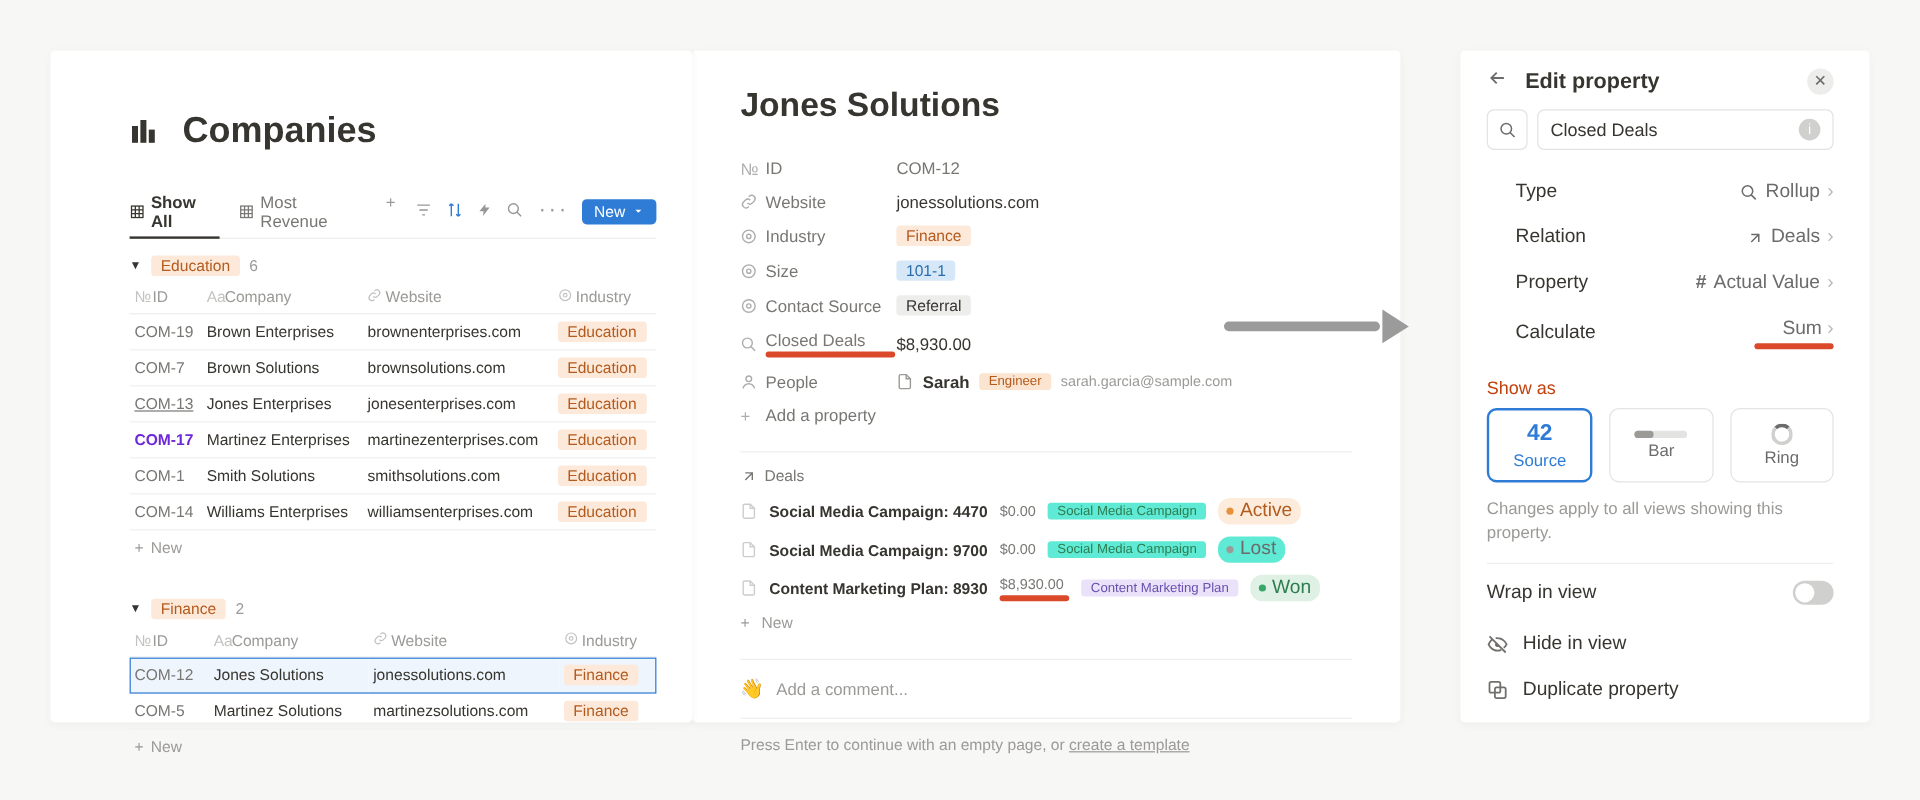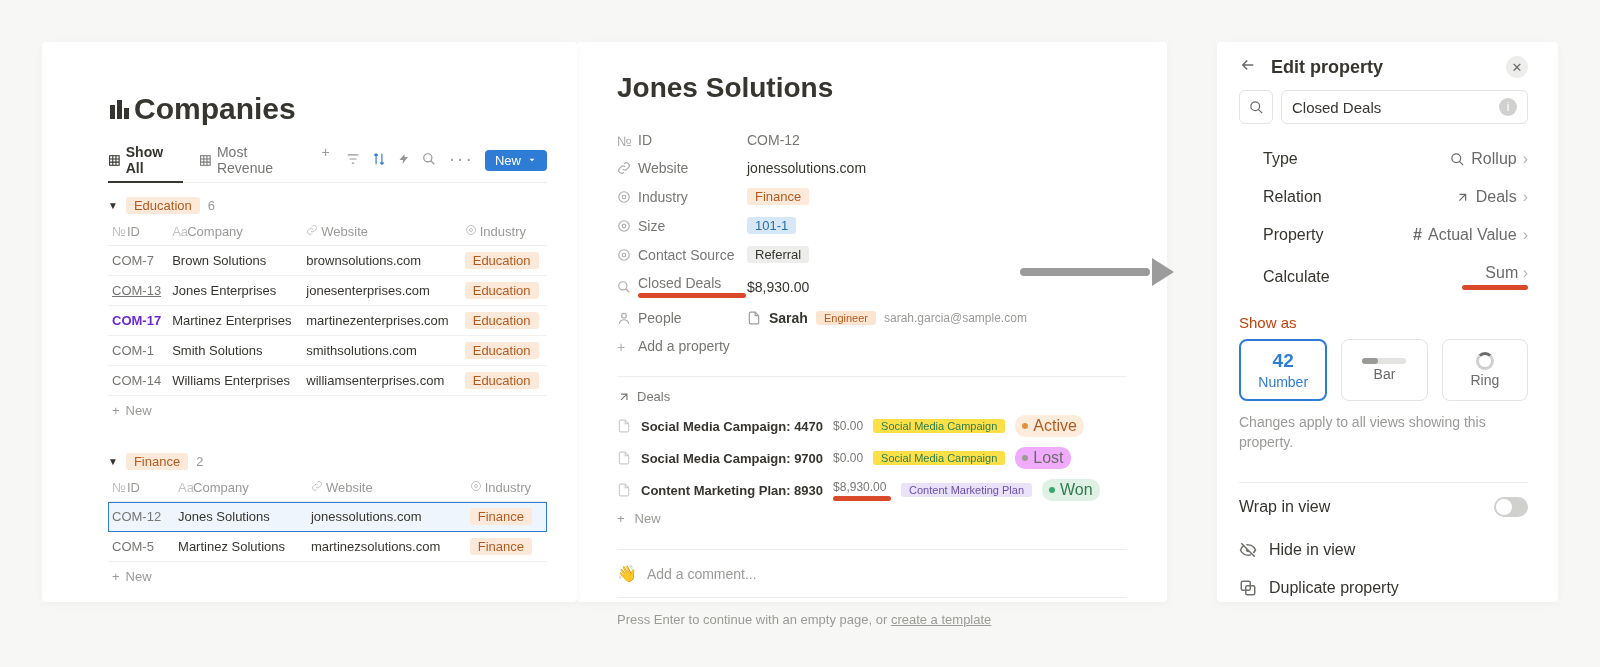--- a/index.html
+++ b/index.html
@@ -5,35 +5,35 @@
   * { box-sizing: border-box; margin: 0; padding: 0; font-family: -apple-system, BlinkMacSystemFont, "Segoe UI", Helvetica, Arial, sans-serif; }
   body { background: #f7f7f5; width: 1600px; height: 667px; position: relative; overflow: hidden; color: #37352f; }
   .stage { position: absolute; left: 42px; top: 42px; width: 1516px; height: 560px; display: flex; }
   .panel-left { width: 535px; background: #fff; border-radius: 4px; box-shadow: 0 2px 8px rgba(0,0,0,0.04); padding: 50px 30px 0 66px; position: relative; }
   .panel-mid  { width: 590px; background: #fff; border-radius: 4px; box-shadow: 0 2px 8px rgba(0,0,0,0.04); margin-left: 0; padding: 30px 40px 0 40px; }
   .panel-right{ flex: 1; background: #fff; border-radius: 4px; box-shadow: 0 2px 8px rgba(0,0,0,0.04); margin-left: 50px; padding: 14px 30px 0 22px; }
   .arrow { position: absolute; left: 1020px; top: 260px; width: 150px; height: 24px; }
   .arrow-line { position:absolute; top:8px; left:0; width:130px; height:8px; background:#9b9b9b; border-radius:4px;}
   .arrow-head { position:absolute; top:-2px; right:-4px; width:0;height:0;border-left:22px solid #9b9b9b;border-top:14px solid transparent;border-bottom:14px solid transparent;}
   
-  .title-row { display:flex; align-items:center; gap:2px; margin-bottom:18px; }
+  .title-row { display:flex; align-items:center; gap:20px; margin-bottom:34px; }
   .city-icon { width:24px; height:24px; }
   h1.page-title { font-size:30px; font-weight:700; }
   .tabs-row { display:flex; gap:16px; border-bottom:1px solid #ededec; padding-bottom:6px; margin-bottom:10px; font-size:14px; }
   .tab { display:flex; align-items:center; gap:5px; color:#787774; cursor:pointer;}
   .tab.active { color:#37352f; font-weight:600; border-bottom:2px solid #37352f; padding-bottom:5px; margin-bottom:-7px;}
   .tab-icons-right { margin-left:auto; display:flex; align-items:center; gap:12px; color:#979795;}
   .btn-new { background:#2e7cd6; color:#fff; border-radius:4px; padding:3px 10px; font-size:13px; display:flex; align-items:center; gap:6px;}
   .btn-new .chev{width:10px;height:10px;display:inline-block;}
   .group-row { display:flex; align-items:center; gap:8px; font-size:14px; margin-top:14px; margin-bottom:4px;}
   .tri { font-size:10px;}
   .tag { padding:1px 8px; border-radius:3px; font-size:13px;}
   .tag-orange{ background:#fde9d9; color:#b35b1f;}
   .tag-blue  { background:#d6e8f7; color:#2a6da8;}
-  .tag-green { background:#fde047; color:#2e7d4f;}
+  .tag-green { background:#5eead4; color:#2e7d4f;}
   .tag-purple{ background:#eae2f8; color:#6a4fb0;}
   .tag-amber { background:#fbe4d0; color:#b35b1f;}
   .count { color:#9b9a97; font-size:13px;}
   table { width:100%; border-collapse:collapse; font-size:13px;}
   th { text-align:left; color:#9b9a97; font-weight:400; padding:6px 4px; border-bottom:1px solid #ededec;}
   th .hdr-ico{width:12px;height:12px;display:inline-block;margin-right:3px;opacity:.6;}
   td { padding:7px 4px; border-bottom:1px solid #f1f1ef; vertical-align:middle;}
   tr.sel td { background:#eef5fc; }
   tr.sel { outline:1px solid #2e7cd6; outline-offset:-1px;}
   .new-row { color:#9b9a97; padding:7px 4px; font-size:13px; display:flex; align-items:center; gap:6px;}
@@ -43,21 +43,21 @@
   .prop-label{width:130px;color:#787774;display:flex;align-items:center;gap:7px;}
   .prop-label svg, .prop-label .ico{width:14px;height:14px;opacity:.6;}
   .redline{height:5px;background:#d9492a;border-radius:3px;margin-top:2px;}
   .section-hdr{display:flex;align-items:center;gap:6px;color:#787774;font-size:13px;margin-top:16px;margin-bottom:6px;border-top:1px solid #ededec;padding-top:12px;}
   .deal{display:flex;align-items:center;gap:10px;font-size:13px;padding:5px 0;}
   .deal .ico{width:14px;height:14px;opacity:.5;}
   .deal-title{font-weight:600;}
   .pill{font-size:16px;padding:2px 7px;border-radius:10px;display:inline-flex;align-items:center;gap:5px;}
   .pill.orange{background:#fdecdc;color:#b25b1f;}
   .pill.green{background:#dff0e4;color:#2e7d4f;}
-  .pill.grey{background:#f0abfc;color:#6b6b6b;}
+  .pill.grey{background:#5eead4;color:#6b6b6b;}
   .dot{width:6px;height:6px;border-radius:50%;display:inline-block;}
   .dot.orange{background:#e8913c;}
   .dot.grey{background:#9b9a97;}
   .dot.green{background:#3aa66a;}
   .comment-row{display:flex;align-items:center;gap:10px;color:#9b9a97;font-size:14px;margin-top:18px;border-top:1px solid #ededec;border-bottom:1px solid #ededec;padding:14px 0;}
   .wave-ico{font-size:16px;}
   .hint{color:#9b9a97;font-size:13px;margin-top:14px;}
   .hint a{color:#9b9a97;text-decoration:underline;}
   
   .rp-head{display:flex;align-items:center;gap:14px;margin-bottom:12px;}
@@ -72,21 +72,21 @@
   .rp-row .chev{color:#b7b7b5;}
   .rp-subhead{font-size:15px;color:#c2410c;margin-top:14px;margin-bottom:8px;}
   .showas{display:flex;gap:14px;}
   .card{flex:1;border:1px solid #e3e3e1;border-radius:8px;height:62px;display:flex;flex-direction:column;align-items:center;justify-content:center;gap:2px;font-size:14px;color:#6b6b6b;}
   .card.sel{border:2px solid #2e7cd6;color:#2e7cd6;}
   .card .big{font-size:19px;font-weight:600;}
   .bar-prev{width:44px;height:6px;background:#e3e3e1;border-radius:3px;position:relative;}
   .bar-prev::after{content:"";position:absolute;left:0;top:0;height:6px;width:16px;background:#9b9a97;border-radius:3px;}
   .ring-prev{width:18px;height:18px;border:3px solid #d0d0ce;border-top-color:#6b6b6b;border-radius:50%;}
   .note{font-size:14px;color:#9b9a97;margin-top:12px;line-height:1.4;}
-  .toggle-row{display:flex;align-items:center;justify-content:space-between;font-size:16px;padding:14px 0;border-top:1px solid #ededec;margin-top:30px;gap:12px;}
+  .toggle-row{display:flex;align-items:center;justify-content:space-between;font-size:16px;padding:14px 0;border-top:1px solid #ededec;margin-top:16px;gap:12px;}
   .switch{width:34px;height:20px;background:#d0d0ce;border-radius:10px;position:relative;}
   .switch::after{content:"";position:absolute;width:16px;height:16px;background:#fff;border-radius:50%;top:2px;left:2px;}
   .action-row{display:flex;align-items:center;gap:12px;font-size:16px;padding:10px 0;}
   .action-row .ico{width:18px;height:18px;opacity:.7;}
   .mono-ico{font-family:monospace;}
 </style>
 </head>
 <body>
 
 <div class="stage">
@@ -154,20 +154,26 @@
                 <path d="M10 14a5 5 0 0 0 7 0l3-3a5 5 0 0 0-7-7l-1 1M14 10a5 5 0 0 0-7 0l-3 3a5 5 0 0 0 7 7l1-1"></path>
               </svg><span>Website</span></th>
         <th><svg class="hdr-ico" viewBox="0 0 24 24" stroke="#9b9a97" stroke-width="2" fill="none">
                 <circle cx="12" cy="12" r="9"></circle>
                 <circle cx="12" cy="12" r="3"></circle>
               </svg><span>Industry</span></th>
       </tr>
         </thead>
       <tbody id="g0">
           <tr>
+            <td style="color:#787774;">COM-19</td>
+            <td>Brown Enterprises</td>
+            <td>brownenterprises.com</td>
+            <td><span class="tag tag-orange">Education</span></td>
+          </tr>
+          <tr>
             <td style="color:#787774;">COM-7</td>
             <td>Brown Solutions</td>
             <td>brownsolutions.com</td>
             <td><span class="tag tag-orange">Education</span></td>
           </tr>
           <tr>
             <td style="color:#787774;text-decoration:underline;">COM-13</td>
             <td>Jones Enterprises</td>
             <td>jonesenterprises.com</td>
             <td><span class="tag tag-orange">Education</span></td>
@@ -423,21 +429,21 @@
             <div><span>Sum</span> <span class="chev">›</span></div>
             <div class="redline" style="width:66px;margin-top:3px;"></div>
           </div>
         </span>
       </div>
 
     <div class="rp-subhead">Show as</div>
     <div class="showas">
       <div class="card sel">
           <span class="big">42</span>
-          <span>Number</span>
+          <span>Source</span>
         </div>
       <div class="card">
           <div class="bar-prev"></div>
           <span>Bar</span>
         </div>
       <div class="card">
           <div class="ring-prev"></div>
           <span>Ring</span>
         </div>
     </div>

